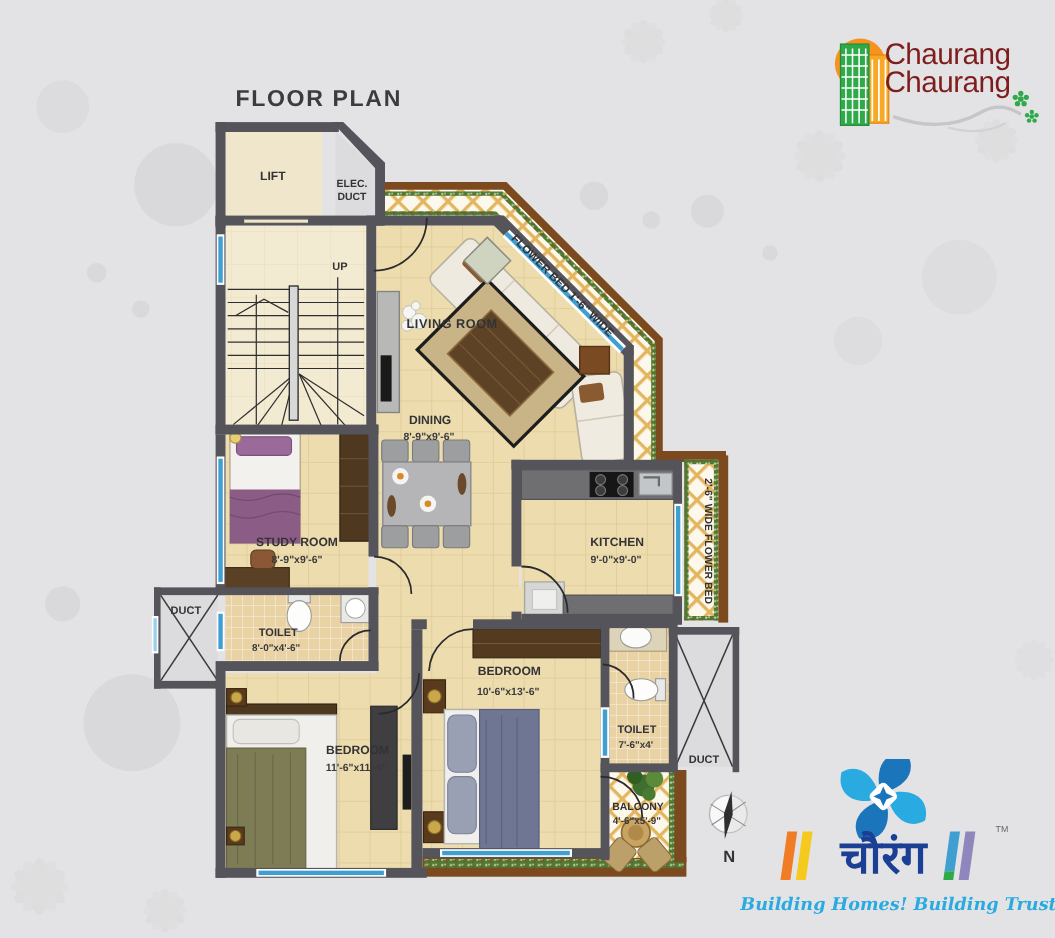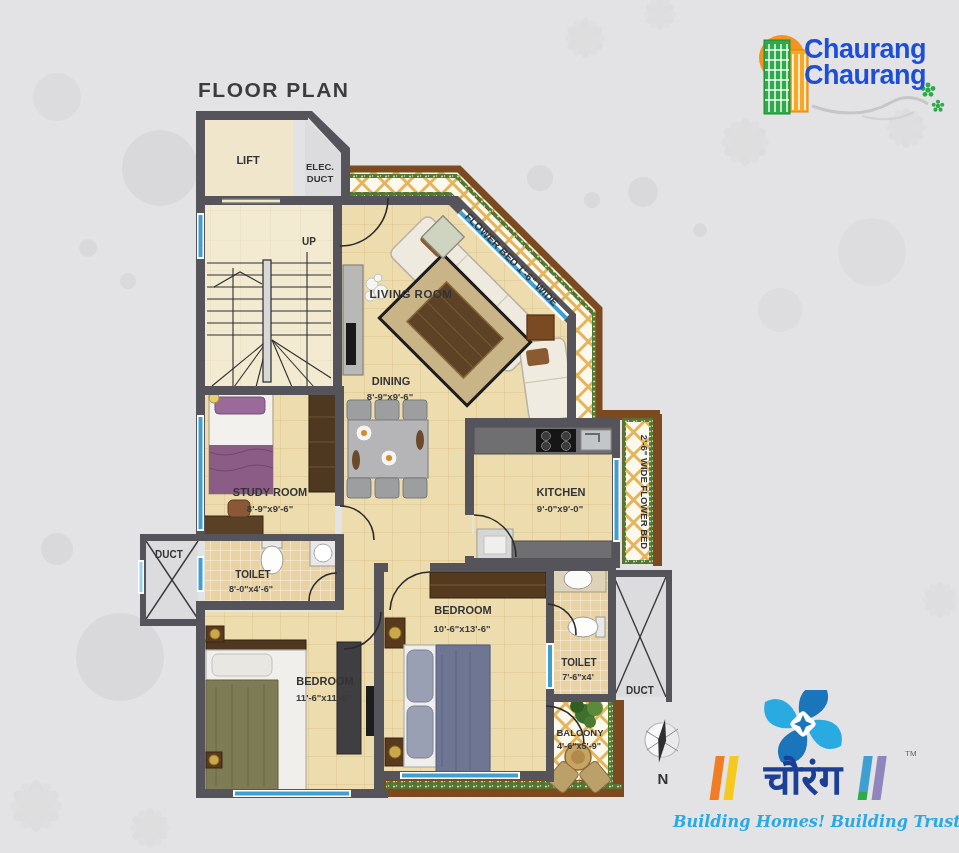--- a/index.html
+++ b/index.html
@@ -2,25 +2,25 @@
 <html><head>
 <meta charset="utf-8">
 <style>
   html,body{margin:0;padding:0;background:#e3e3e5;}
   .stage{position:relative;width:959px;height:853px;overflow:hidden;background:#e3e3e5;
          font-family:"Liberation Sans",sans-serif;}
   svg{display:block;}
   .plan{position:absolute;left:0;top:0;}
   .rl{fill:#333336;font-family:"Liberation Sans",sans-serif;font-weight:bold;}
   .dim{fill:#3a3a3d;font-family:"Liberation Sans",sans-serif;font-weight:bold;}
-  .title{position:absolute;left:198px;top:78px;font-size:21px;font-weight:bold;
+  .title{position:absolute;left:214px;top:78px;font-size:21px;font-weight:bold;
          color:#3c3c3e;letter-spacing:1.5px;}
   .logo-top{position:absolute;left:742px;top:28px;width:210px;height:100px;}
   .logo-top .words{position:absolute;left:62px;top:8px;line-height:26px;
-      font-weight:bold;color:#1d4ed8;font-size:27px;letter-spacing:-0.5px;}
+      font-weight:normal;color:#7f1d1d;font-size:27px;letter-spacing:-0.5px;}
   .logo-bottom{position:absolute;left:673px;top:690px;width:260px;text-align:center;}
   .tagline{margin-top:2px;font-family:"DejaVu Serif","Liberation Serif",serif;
       font-style:italic;font-weight:bold;color:#29abe2;font-size:16px;white-space:nowrap;}
   .devnagari{font-family:"DejaVu Sans","Liberation Sans",sans-serif;}
 </style>
 </head>
 <body>
 
 <div class="stage">
 

